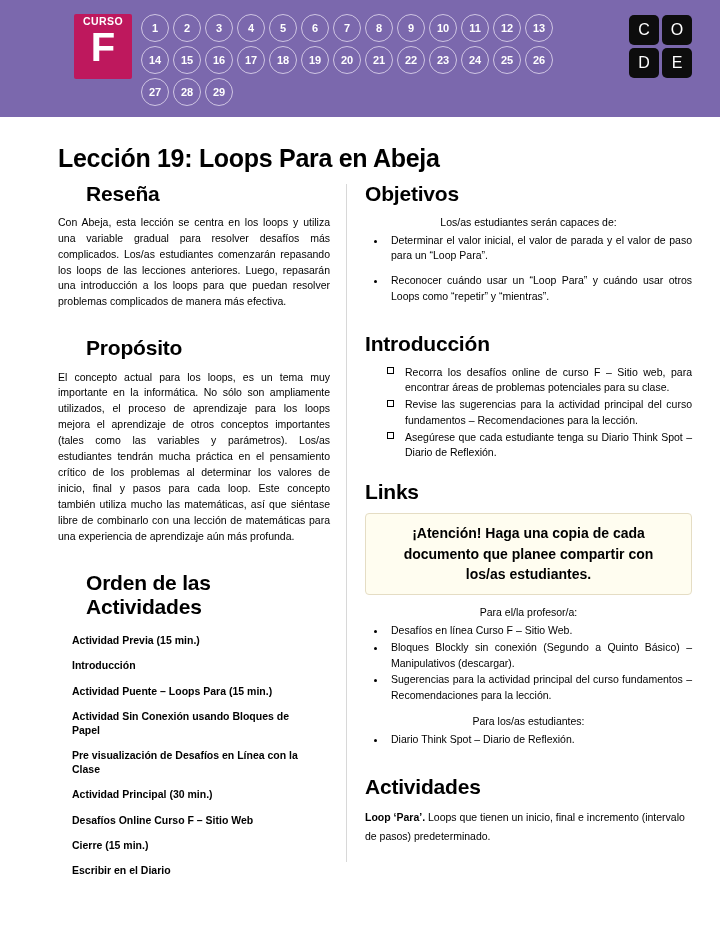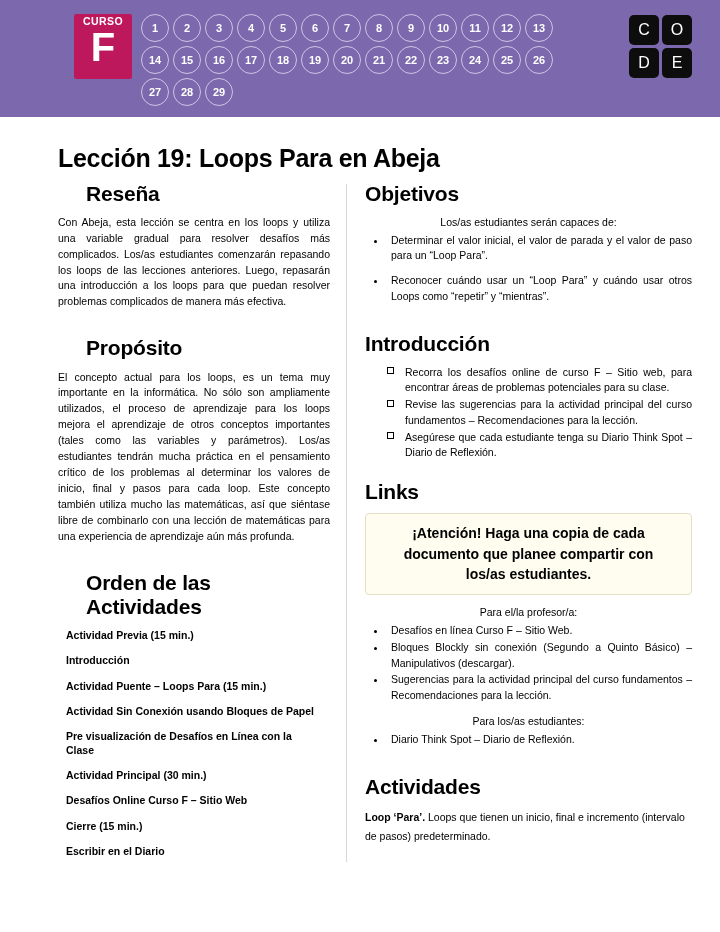--- a/index.html
+++ b/index.html
@@ -167,21 +167,21 @@
   p.plain {
     font-size: 10.5px;
     line-height: 1.52;
     margin: 0;
     text-align: center;
   }
 
   
   .activity-list {
     list-style: none;
-    margin: 8px;
+    margin: 14px;
     padding: 0;
   }
   .activity-list li {
     font-size: 10.5px;
     font-weight: bold;
     line-height: 1.35;
     margin-bottom: 11px;
   }
 
   

